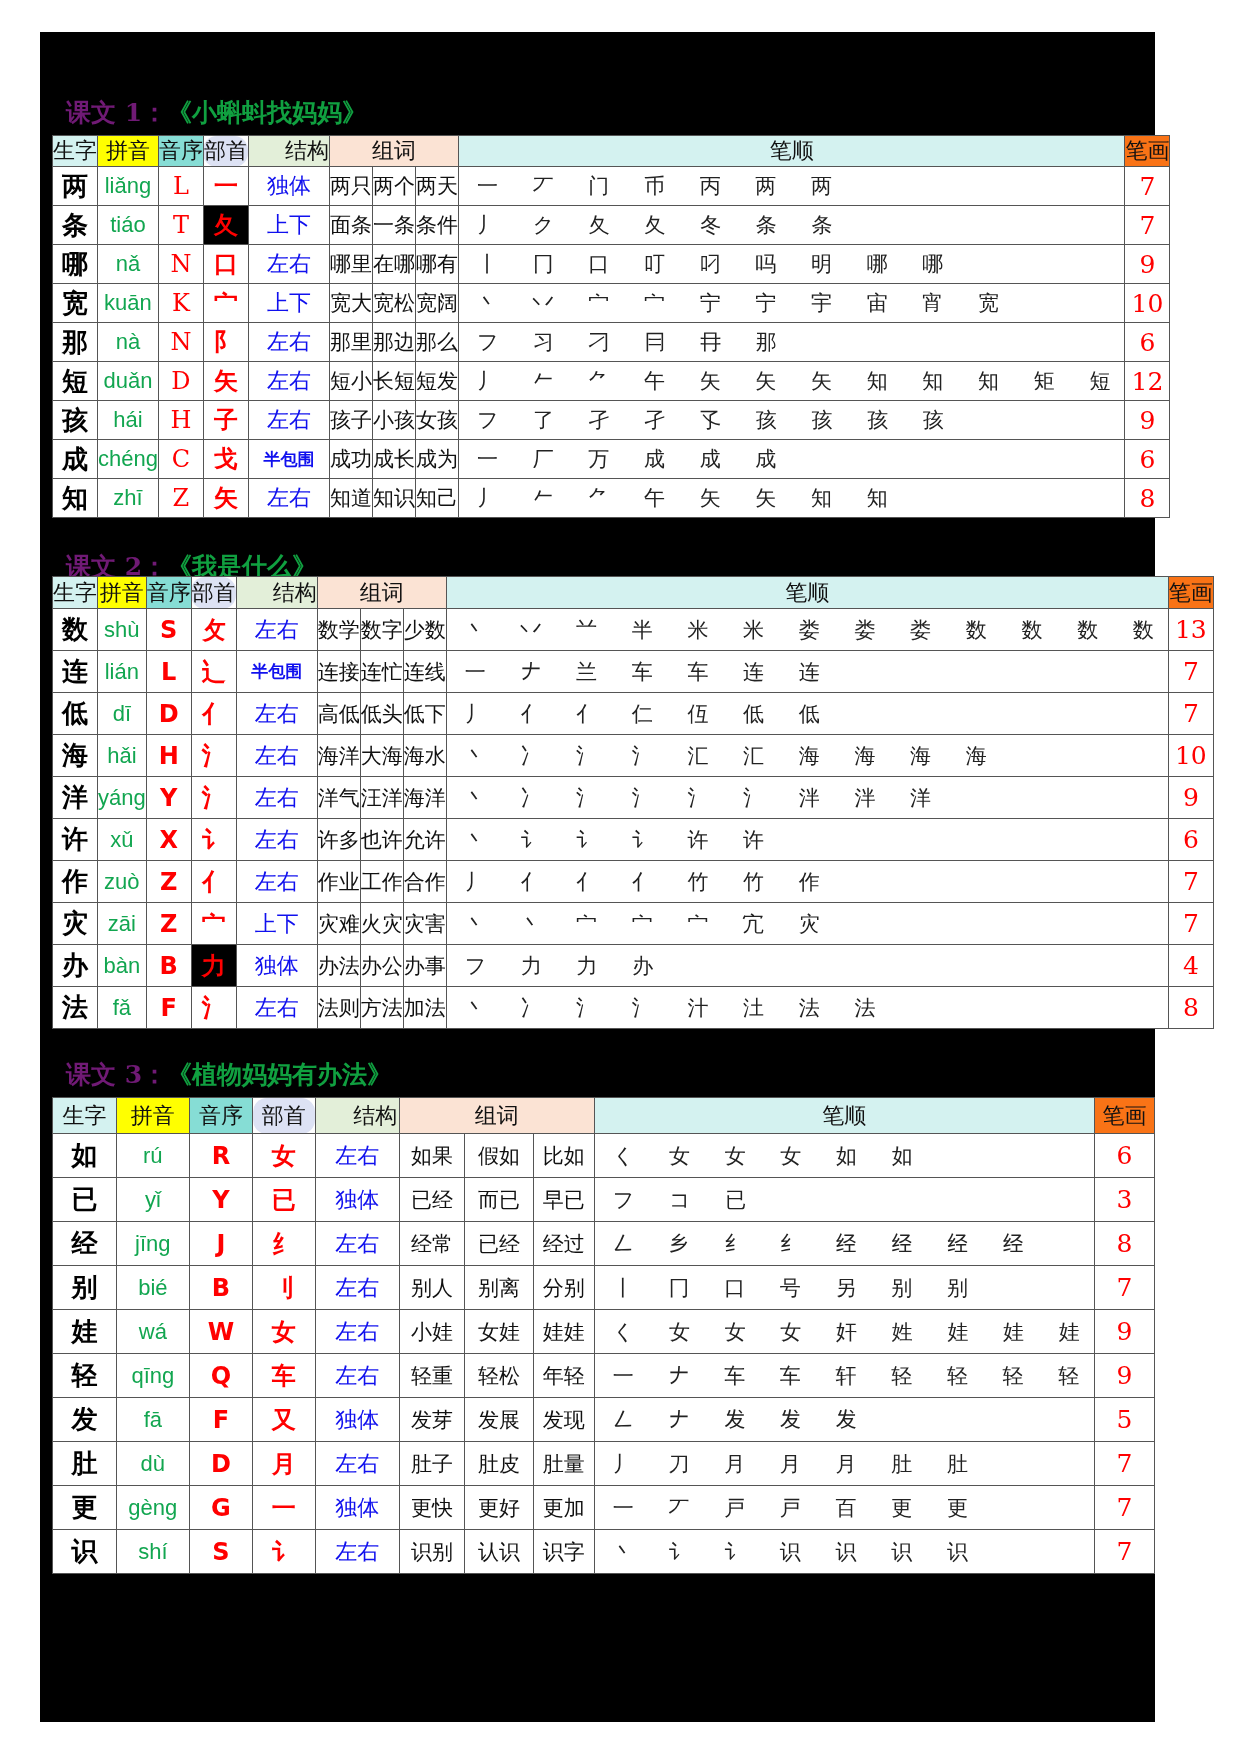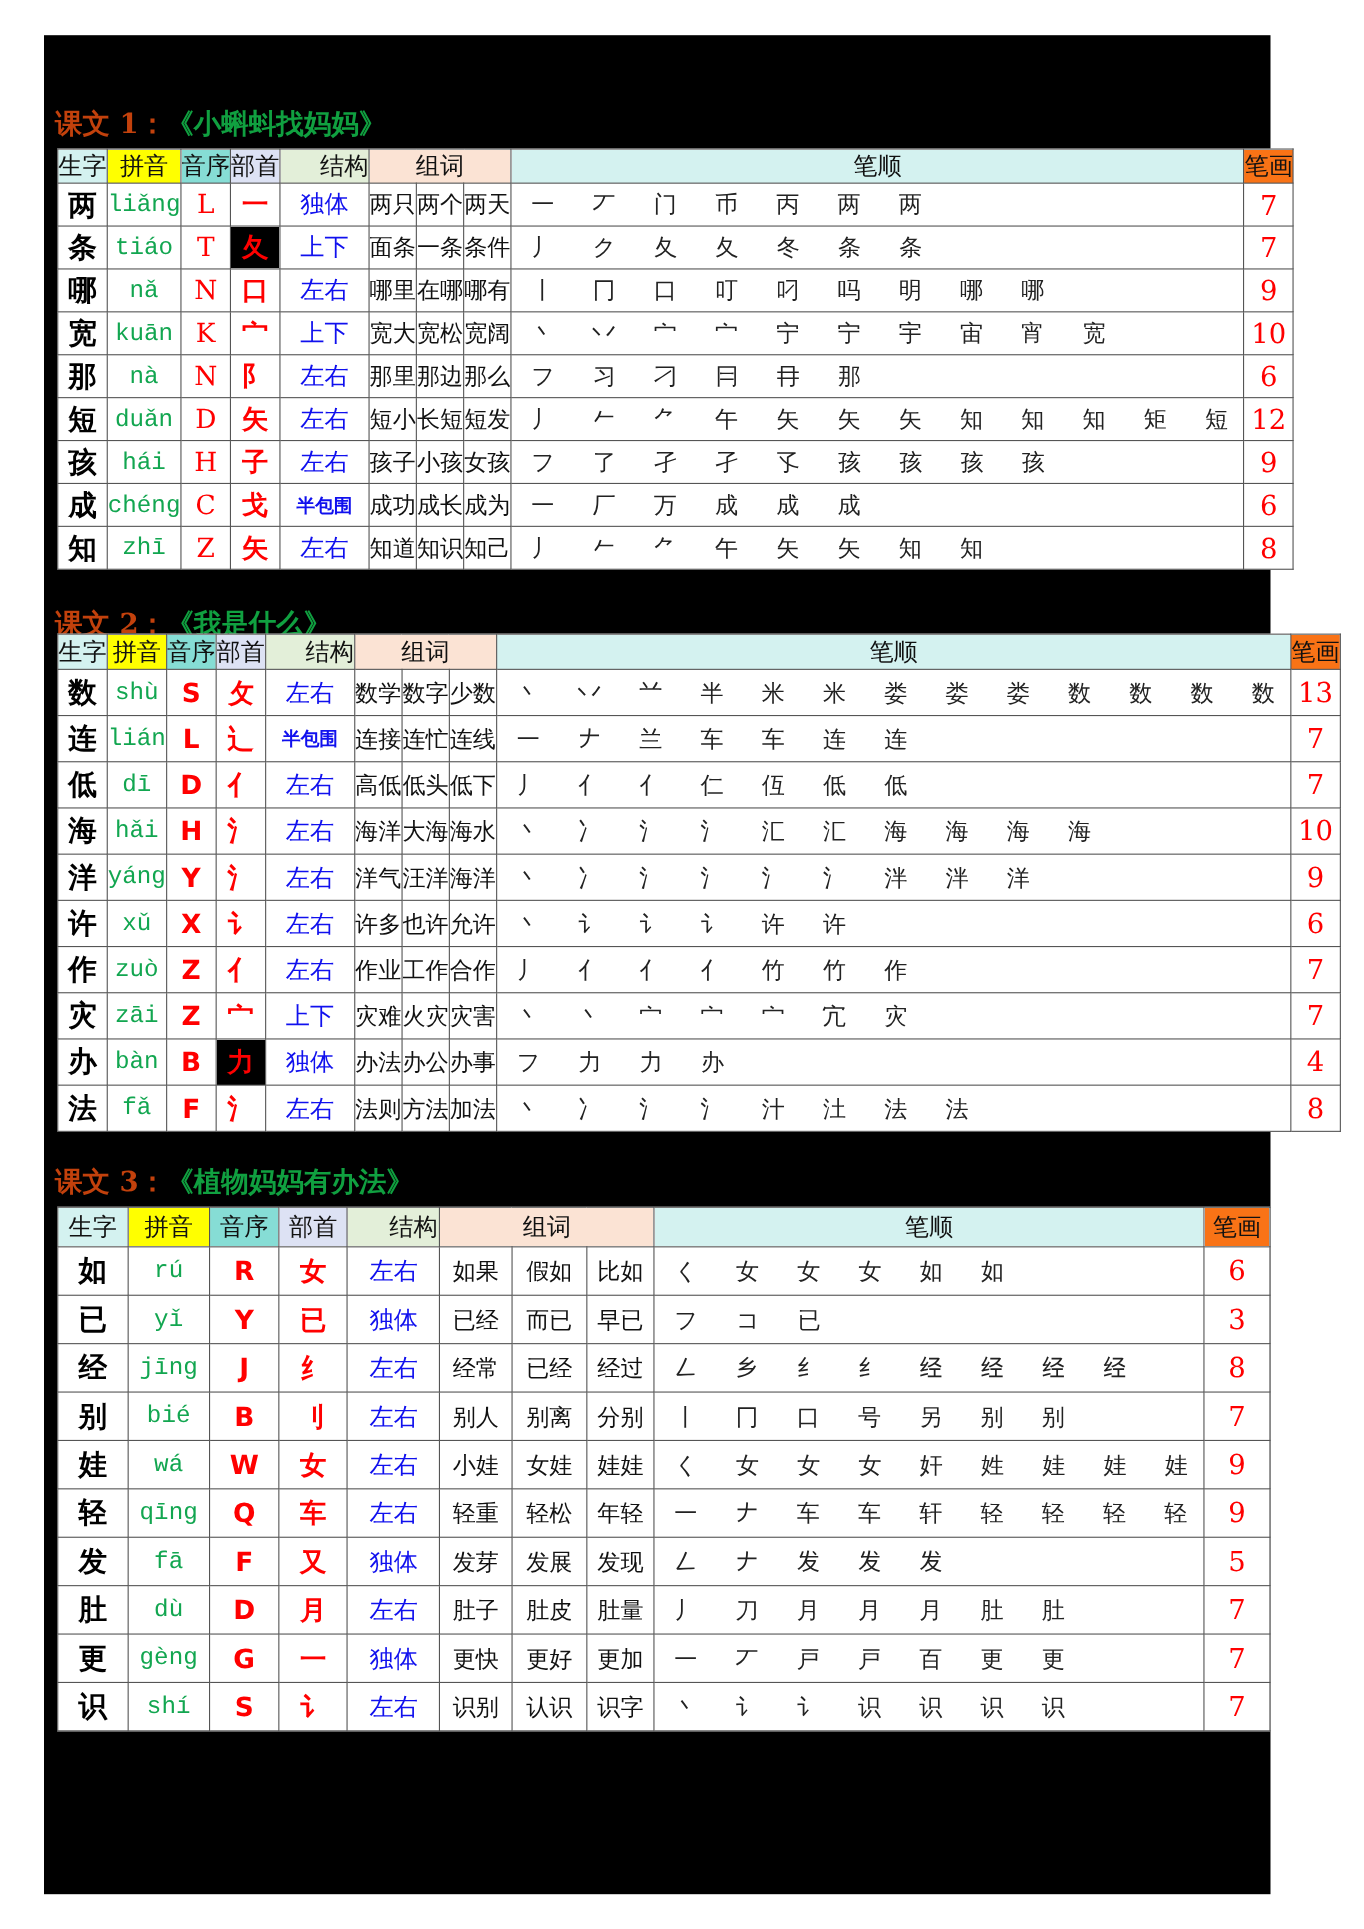--- a/index.html
+++ b/index.html
@@ -2,36 +2,36 @@
 <html><head>
 <meta charset="utf-8">
 <style>
   html, body { margin: 0; padding: 0; background: #ffffff; }
   body { width: 1240px; height: 1754px; position: relative; overflow: hidden;
          font-family: "DejaVu Serif", "Liberation Serif", serif; }
   .sheet { position: absolute; left: 40px; top: 32px; width: 1115px; height: 1690px; background: #000; }
   .section { position: absolute; left: 40px; width: 1115px; }
   .title { position: absolute; left: 10px; height: 30px; font-weight: bold; font-size: 25px;
            line-height: 30px; white-space: nowrap; letter-spacing: 0px; }
-  .title .lbl { color: #c2410c; }
+  .title .lbl { color: #701a75; margin-left: 16px; }
   .title .name { color: #10a040; }
   table { position: absolute; left: 12px; border-collapse: collapse; table-layout: fixed; background: #fff; }
   td, th { border: 1.5px solid #555; padding: 0; text-align: center; vertical-align: middle;
            overflow: hidden; white-space: nowrap; }
   th { font-weight: normal; font-size: 22px; color: #111; font-family: "DejaVu Sans", sans-serif; }
   th.h-char { background: #d4f2f0; }
   th.h-py { background: #ffff00; }
   th.h-ord { background: #86ddd5; }
-  th.h-rad { background: #dde2f4; }
+  th.h-rad { background: #dde2f4; border-radius: 14px; }
   th.h-str { background: #e3efd9; padding-left: 36px; }
   th.h-words { background: #fbe3d4; }
   th.h-stroke { background: #d4f2f0; }
   th.h-count { background: #f97316; }
   td.c-char { font-size: 26px; color: #000; font-family: "DejaVu Sans", sans-serif; font-weight: bold; }
-  td.c-py { font-size: 22px; color: #12a650; font-family: Liberation Mono, monospace; }
+  td.c-py { font-size: 22px; color: #12a650; font-family: Liberation Sans, sans-serif; }
   td.c-ord { font-size: 24px; color: #ff0000; font-family: "DejaVu Sans", sans-serif; font-weight: bold; }
   td.c-ord.serif { font-family: "DejaVu Serif", serif; font-weight: normal; }
   td.c-rad { font-size: 24px; color: #ff0000; font-family: "DejaVu Sans", sans-serif; font-weight: bold; }
   td.c-rad.dark { background: #000; }
   td.c-str { font-size: 22px; color: #1010ee; font-family: "DejaVu Sans", sans-serif; }
   td.c-str.small { font-size: 17px; font-weight: bold; }
   td.c-word { font-size: 21px; color: #111; font-family: "DejaVu Sans", sans-serif; }
   td.c-stroke { text-align: left; padding-left: 18px; font-size: 21px; color: #222;
                 font-family: "DejaVu Serif", serif; letter-spacing: 14px; }
   td.c-count { font-size: 25px; color: #ff0000; font-family: "DejaVu Serif", serif; }

